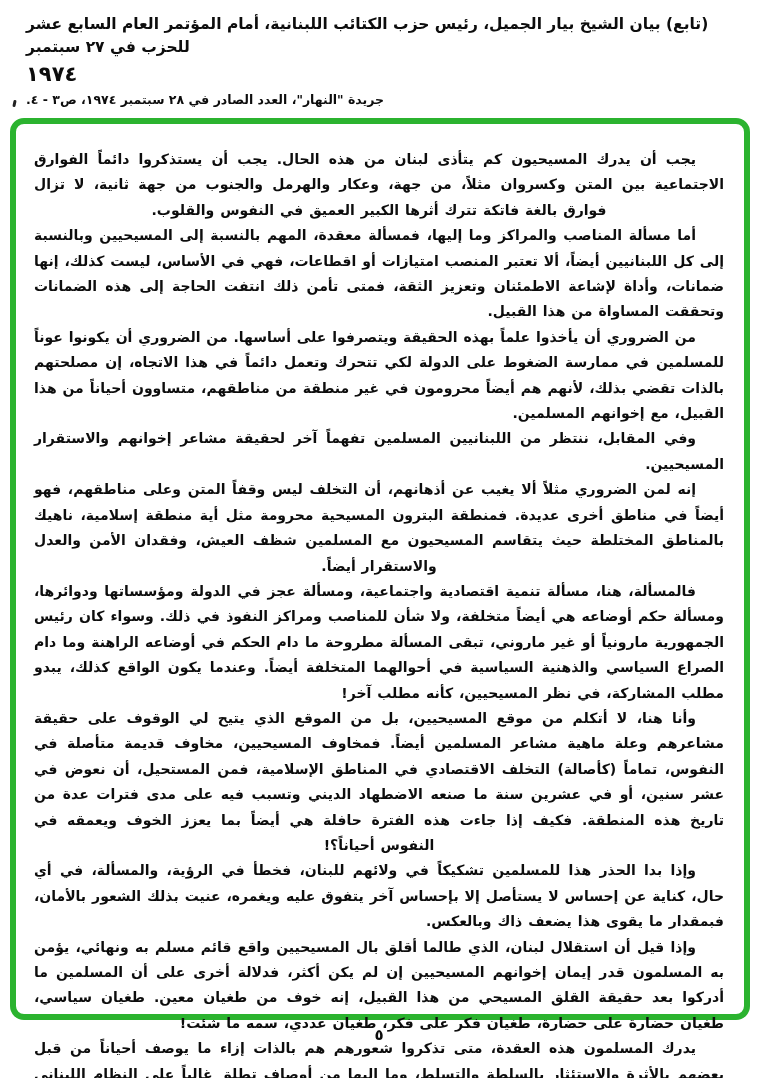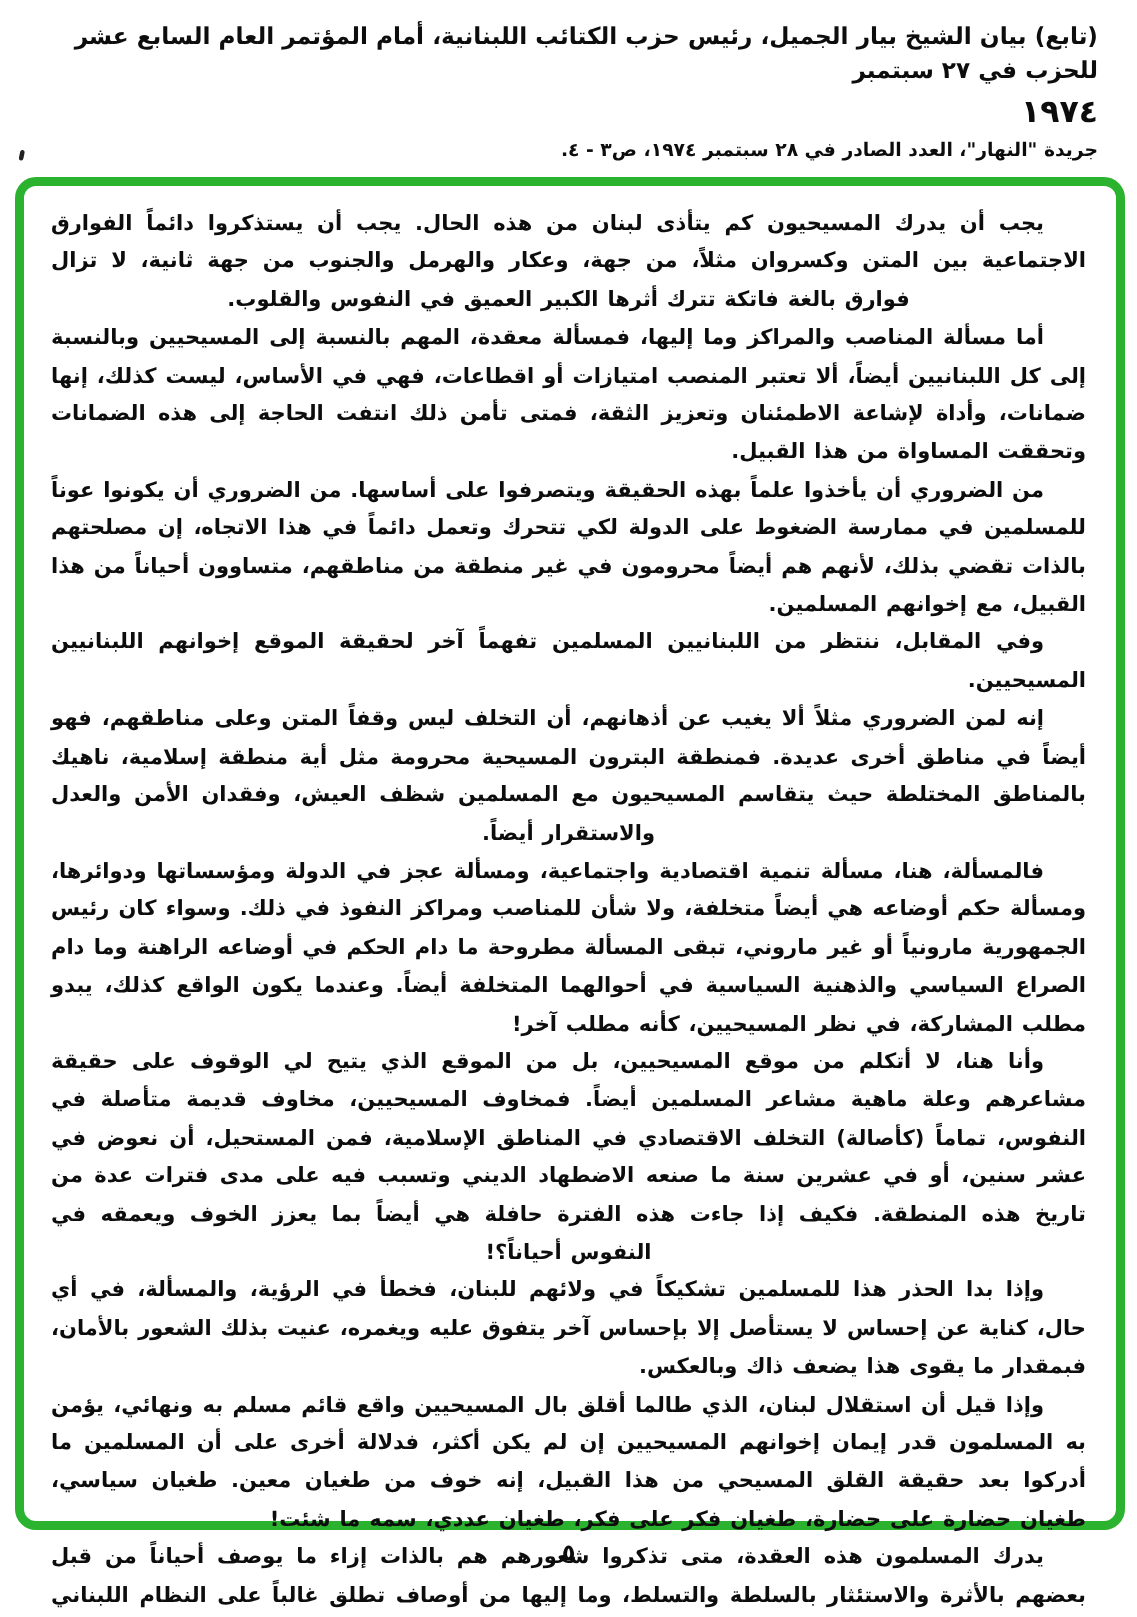--- a/index.html
+++ b/index.html
@@ -10,21 +10,21 @@
     width: 758px;
     height: 1078px;
     background: #ffffff;
     position: relative;
     overflow: hidden;
     font-family: "DejaVu Sans", sans-serif;
     color: #0d0d0d;
   }
   .header {
     direction: rtl;
-    text-align: right;
+    text-align: left;
     padding: 13px 26px 0 26px;
     font-weight: bold;
   }
   .h-line1 {
     font-size: 15.5px;
     line-height: 23px;
   }
   .h-line2 {
     font-size: 21px;
     line-height: 20px;
@@ -37,21 +37,21 @@
   }
   .frame {
     position: absolute;
     left: 10px;
     top: 118px;
     width: 740px;
     height: 902px;
     box-sizing: border-box;
     border: 6px solid #2bb32f;
     border-radius: 14px;
-    padding: 13px 20px 0 18px;
+    padding: 23px 20px 0 18px;
     background: #ffffff;
   }
   .para {
     direction: rtl;
     unicode-bidi: embed;
     margin: 0;
     font-size: 14px;
     font-weight: bold;
     line-height: 25.4px;
     text-align: justify;
@@ -91,21 +91,21 @@
   <div class="h-line2">١٩٧٤</div>
   <div class="h-line3">جريدة "النهار"، العدد الصادر في ٢٨ سبتمبر ١٩٧٤، ص٣ - ٤.</div>
 </div>
 
 <div class="artifact-mark"></div>
 
 <div class="frame">
   <p class="para center-last">يجب أن يدرك المسيحيون كم يتأذى لبنان من هذه الحال. يجب أن يستذكروا دائماً الفوارق الاجتماعية بين المتن وكسروان مثلاً، من جهة، وعكار والهرمل والجنوب من جهة ثانية، لا تزال فوارق بالغة فاتكة تترك أثرها الكبير العميق في النفوس والقلوب.</p>
   <p class="para">أما مسألة المناصب والمراكز وما إليها، فمسألة معقدة، المهم بالنسبة إلى المسيحيين وبالنسبة إلى كل اللبنانيين أيضاً، ألا تعتبر المنصب امتيازات أو اقطاعات، فهي في الأساس، ليست كذلك، إنها ضمانات، وأداة لإشاعة الاطمئنان وتعزيز الثقة، فمتى تأمن ذلك انتفت الحاجة إلى هذه الضمانات وتحققت المساواة من هذا القبيل.</p>
   <p class="para">من الضروري أن يأخذوا علماً بهذه الحقيقة ويتصرفوا على أساسها. من الضروري أن يكونوا عوناً للمسلمين في ممارسة الضغوط على الدولة لكي تتحرك وتعمل دائماً في هذا الاتجاه، إن مصلحتهم بالذات تقضي بذلك، لأنهم هم أيضاً محرومون في غير منطقة من مناطقهم، متساوون أحياناً من هذا القبيل، مع إخوانهم المسلمين.</p>
-  <p class="para">وفي المقابل، ننتظر من اللبنانيين المسلمين تفهماً آخر لحقيقة الموقع إخوانهم اللبنانيين المسيحيين.</p>
+  <p class="para">وفي المقابل، ننتظر من اللبنانيين المسلمين تفهماً آخر لحقيقة مشاعر إخوانهم والاستقرار المسيحيين.</p>
   <p class="para center-last">إنه لمن الضروري مثلاً ألا يغيب عن أذهانهم، أن التخلف ليس وقفاً المتن وعلى مناطقهم، فهو أيضاً في مناطق أخرى عديدة. فمنطقة البترون المسيحية محرومة مثل أية منطقة إسلامية، ناهيك بالمناطق المختلطة حيث يتقاسم المسيحيون مع المسلمين شظف العيش، وفقدان الأمن والعدل والاستقرار أيضاً.</p>
   <p class="para">فالمسألة، هنا، مسألة تنمية اقتصادية واجتماعية، ومسألة عجز في الدولة ومؤسساتها ودوائرها، ومسألة حكم أوضاعه هي أيضاً متخلفة، ولا شأن للمناصب ومراكز النفوذ في ذلك. وسواء كان رئيس الجمهورية مارونياً أو غير ماروني، تبقى المسألة مطروحة ما دام الحكم في أوضاعه الراهنة وما دام الصراع السياسي والذهنية السياسية في أحوالهما المتخلفة أيضاً. وعندما يكون الواقع كذلك، يبدو مطلب المشاركة، في نظر المسيحيين، كأنه مطلب آخر!</p>
   <p class="para center-last">وأنا هنا، لا أتكلم من موقع المسيحيين، بل من الموقع الذي يتيح لي الوقوف على حقيقة مشاعرهم وعلة ماهية مشاعر المسلمين أيضاً. فمخاوف المسيحيين، مخاوف قديمة متأصلة في النفوس، تماماً (كأصالة) التخلف الاقتصادي في المناطق الإسلامية، فمن المستحيل، أن نعوض في عشر سنين، أو في عشرين سنة ما صنعه الاضطهاد الديني وتسبب فيه على مدى فترات عدة من تاريخ هذه المنطقة. فكيف إذا جاءت هذه الفترة حافلة هي أيضاً بما يعزز الخوف ويعمقه في النفوس أحياناً؟!</p>
   <p class="para">وإذا بدا الحذر هذا للمسلمين تشكيكاً في ولائهم للبنان، فخطأ في الرؤية، والمسألة، في أي حال، كناية عن إحساس لا يستأصل إلا بإحساس آخر يتفوق عليه ويغمره، عنيت بذلك الشعور بالأمان، فبمقدار ما يقوى هذا يضعف ذاك وبالعكس.</p>
   <p class="para">وإذا قيل أن استقلال لبنان، الذي طالما أقلق بال المسيحيين واقع قائم مسلم به ونهائي، يؤمن به المسلمون قدر إيمان إخوانهم المسيحيين إن لم يكن أكثر، فدلالة أخرى على أن المسلمين ما أدركوا بعد حقيقة القلق المسيحي من هذا القبيل، إنه خوف من طغيان معين. طغيان سياسي، طغيان حضارة على حضارة، طغيان فكر على فكر، طغيان عددي، سمه ما شئت!</p>
   <p class="para">يدرك المسلمون هذه العقدة، متى تذكروا شعورهم هم بالذات إزاء ما يوصف أحياناً من قبل بعضهم بالأثرة والاستئثار بالسلطة والتسلط، وما إليها من أوصاف تطلق غالباً على النظام اللبناني وأوضاع الحكم المنبثقة منه .</p>
 </div>
 
 <div class="page-number">٥</div>
 

